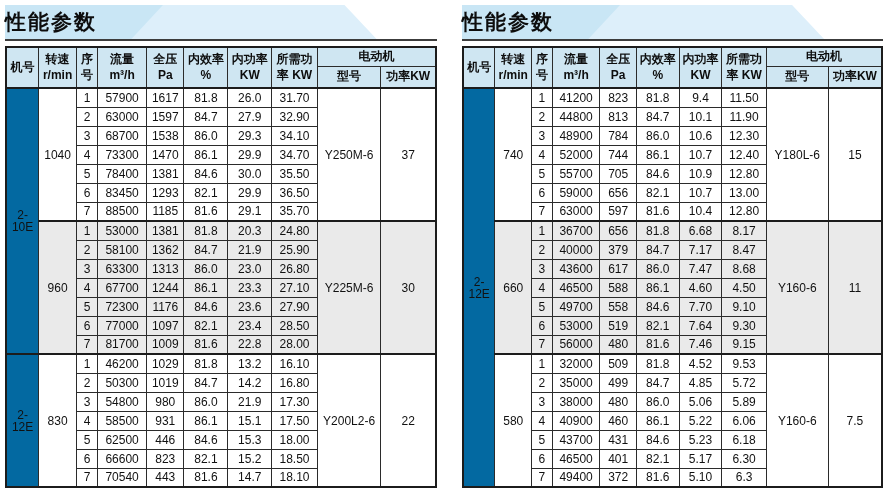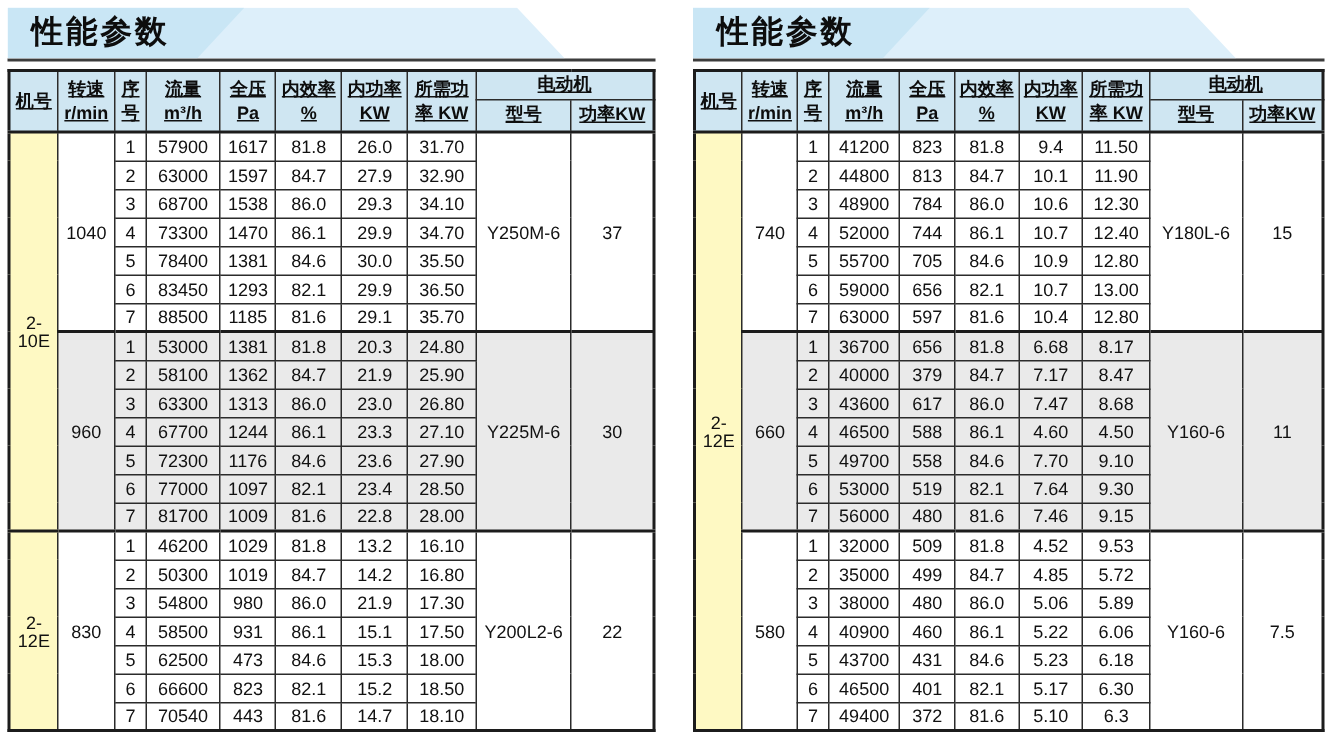--- a/index.html
+++ b/index.html
@@ -16,40 +16,40 @@
     background: #ddeffa;
     clip-path: polygon(0 0, calc(100% - 32px) 0, 100% 100%, 0 100%);
   }
   .banner-main {
     position: absolute; left: 0; top: 0; bottom: 0; width: 158px;
     background: #c9e6f5;
     clip-path: polygon(0 0, 100% 0, 80% 100%, 0 100%);
   }
   .banner-title {
     position: relative; z-index: 2; font-size: 21px; font-weight: bold;
-    line-height: 34px; padding-left: 16px; letter-spacing: 2px; color: #0d0d0d;
+    line-height: 34px; padding-left: 0; letter-spacing: 2px; color: #0d0d0d;
   }
   .title-rule { height: 2px; background: #3c3c3c; }
 
   table.perf {
     width: 100%; table-layout: fixed; border-collapse: collapse;
     margin-top: 5px; border: 2px solid #1c1c1c;
   }
   table.perf th {
     background: #cfe6f2; border: 1px solid #2b2b2b;
     font-size: 12px; font-weight: bold; line-height: 1.3;
     white-space: pre-line; padding: 1px 0; text-align: center; color: #0d0d0d;
   }
-  table.perf thead { border-bottom: 2px solid #1c1c1c; text-decoration: underline; }
+  table.perf thead { border-bottom: 2px solid #1c1c1c; }
   table.perf thead tr.h2 th { height: 22px; }
   table.perf td {
     border: 1px solid #2b2b2b; text-align: center; vertical-align: middle;
     font-size: 12px; height: 19px; padding: 0; background: #fff; line-height: 1;
   }
-  table.perf td.machine-cell { background: #fef9c3; }
+  table.perf td.machine-cell { background: #0369a1; }
   table.perf tr.shaded td { background: #eaeaea; }
   table.perf tr.group-start td { border-top: 2px solid #1c1c1c; }
 </style>
 </head>
 <body>
 
 <div class="page">
 
   <div class="section section-left">
     <div class="banner">
@@ -248,21 +248,21 @@
               <td>4</td>
               <td>58500</td>
               <td>931</td>
               <td>86.1</td>
               <td>15.1</td>
               <td>17.50</td>
             </tr>
             <tr>
               <td>5</td>
               <td>62500</td>
-              <td>473</td>
+              <td>446</td>
               <td>84.6</td>
               <td>15.3</td>
               <td>18.00</td>
             </tr>
             <tr>
               <td>6</td>
               <td>66600</td>
               <td>823</td>
               <td>82.1</td>
               <td>15.2</td>

